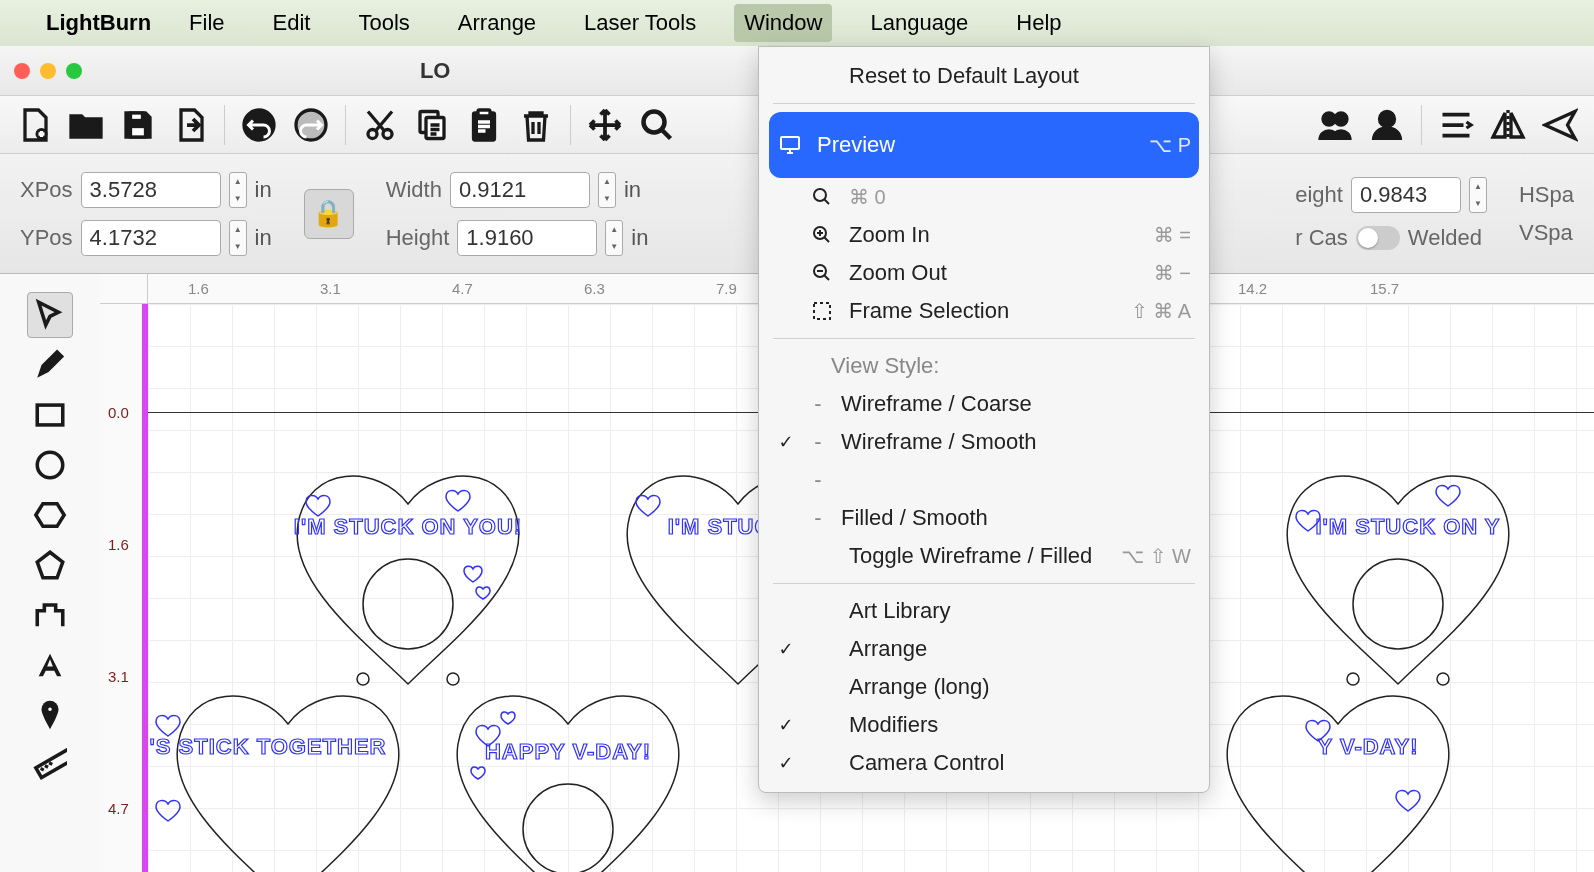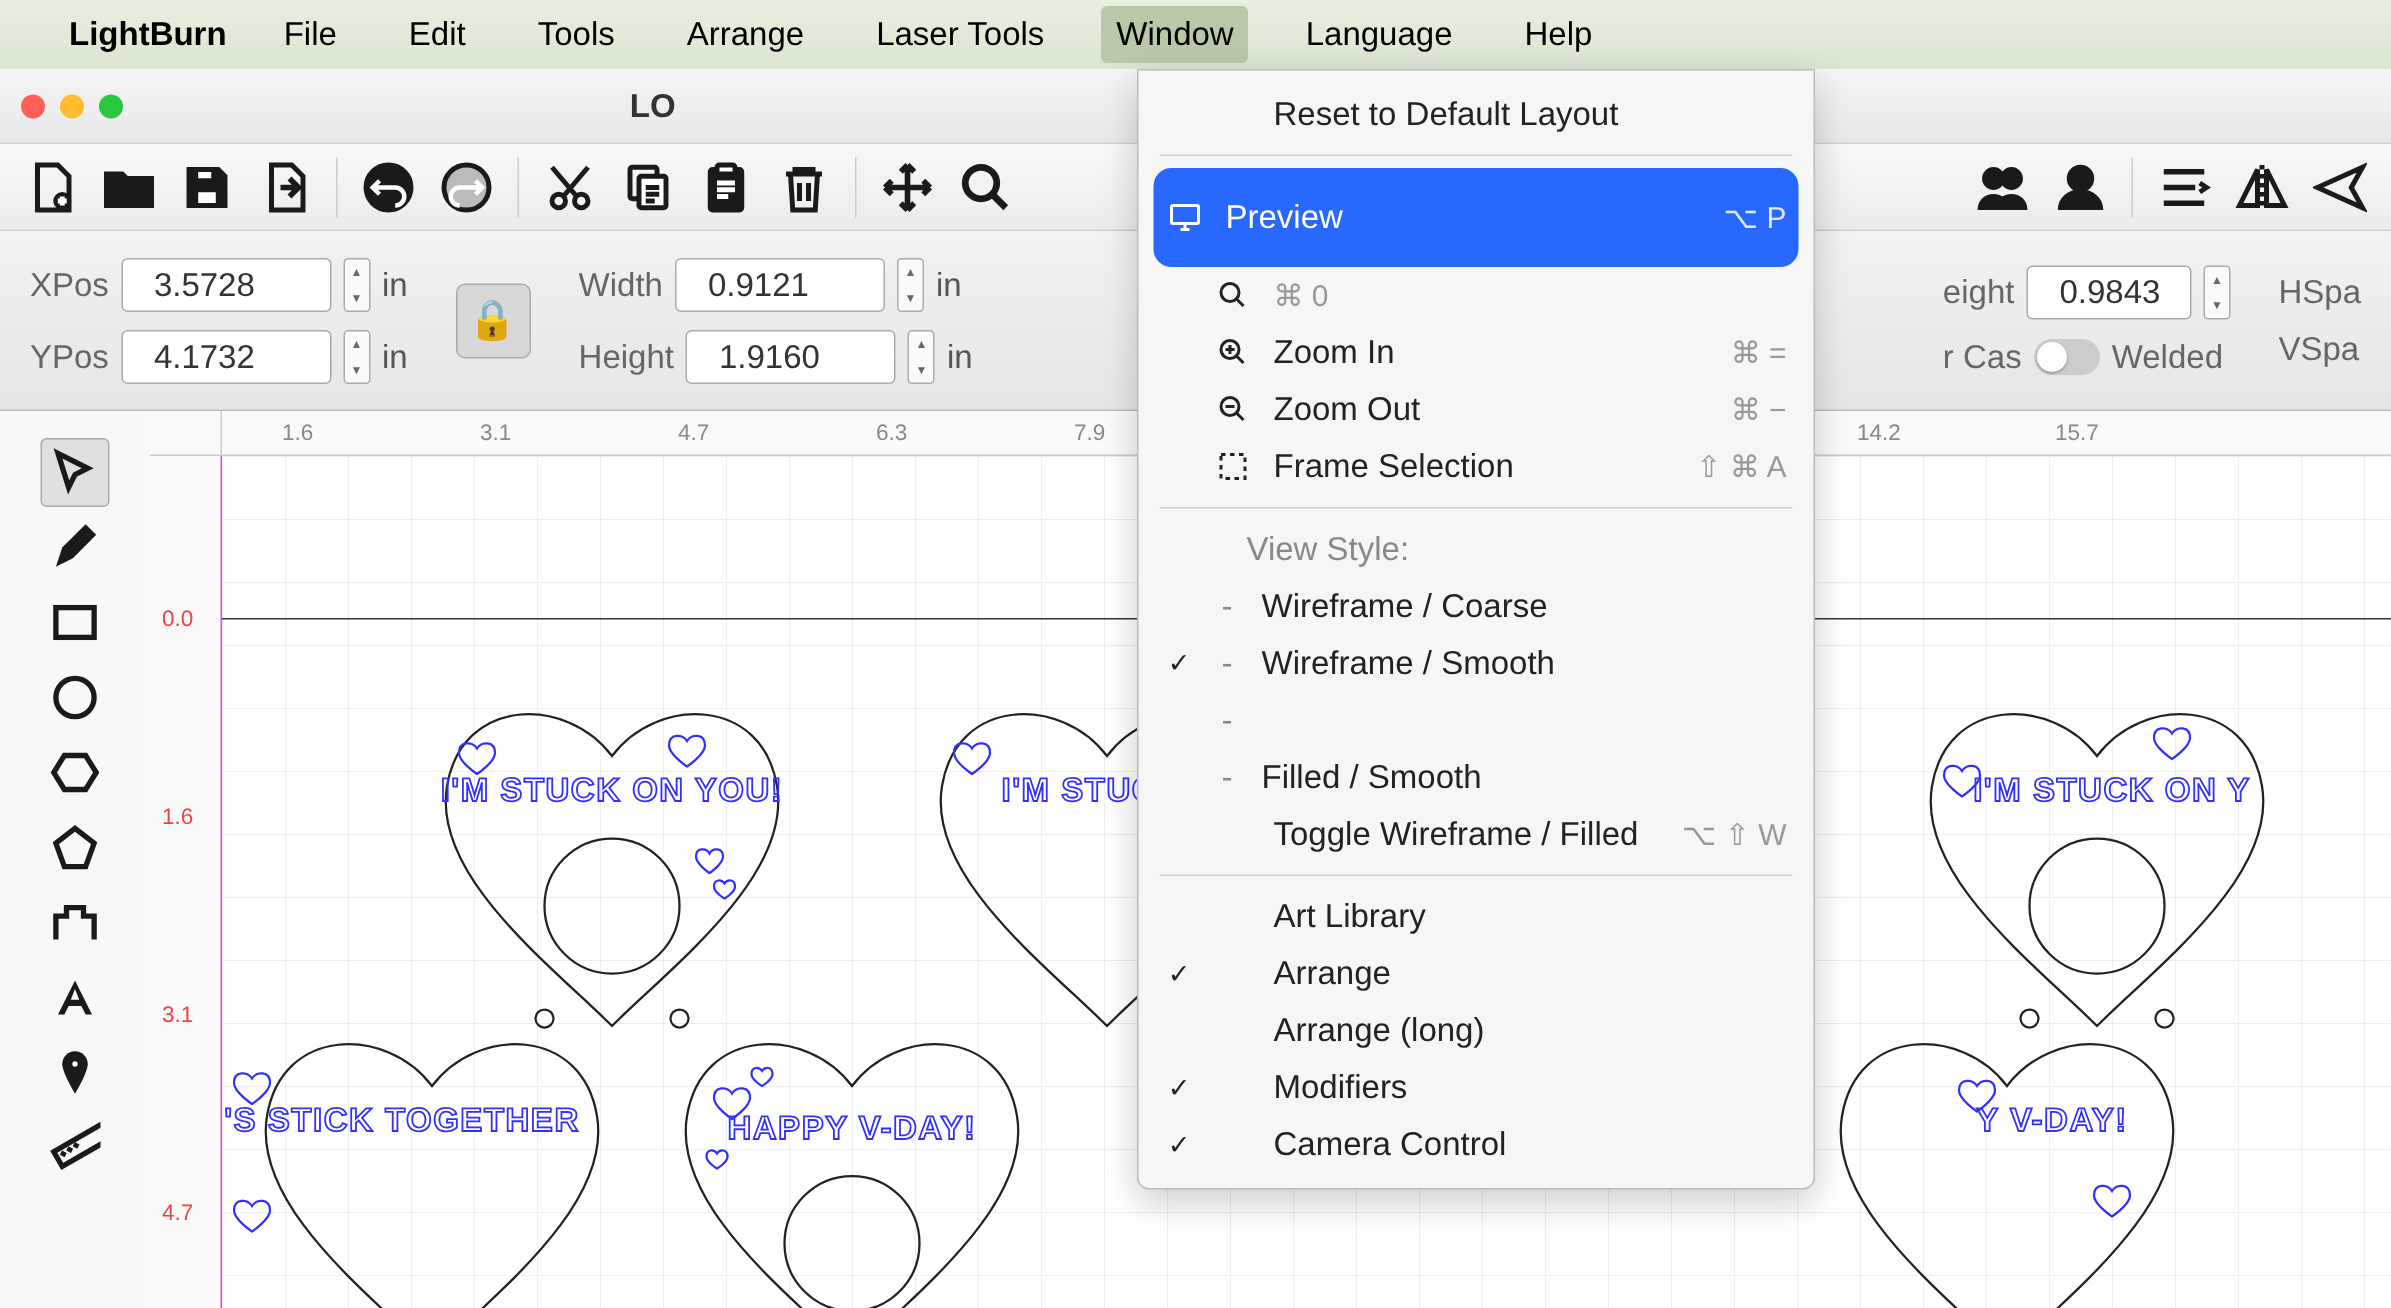--- a/index.html
+++ b/index.html
@@ -25,40 +25,40 @@
 .toolbar { height: 58px; background: linear-gradient(to bottom, #f8f8f8, #ececec); display: flex; align-items: center; padding: 0 12px; gap: 8px; border-bottom: 1px solid #ccc; }
 .tb-icon { width: 44px; height: 44px; display: flex; align-items: center; justify-content: center; }
 .tb-icon svg { width: 36px; height: 36px; fill: none; stroke: #1a1a1a; stroke-width: 2.2; }
 .tb-sep { width: 1px; height: 40px; background: #ccc; margin: 0 4px; }
 
 
 .propbar { height: 120px; background: linear-gradient(to bottom, #f2f2f2, #e6e6e6); display: flex; align-items: center; padding: 0 20px; border-bottom: 1px solid #bbb; font-size: 22px; color: #444; gap: 12px; }
 .propbar .group { display: flex; flex-direction: column; gap: 12px; }
 .propbar .row { display: flex; align-items: center; gap: 8px; }
 .propbar label { color: #666; }
-.propbar .field { width: 140px; height: 36px; background: #fff; border: 1px solid #aaa; border-radius: 4px; padding: 0 21px; display: flex; align-items: center; font-size: 22px; color: #333; }
+.propbar .field { width: 140px; height: 36px; background: #fff; border: 1px solid #aaa; border-radius: 4px; padding: 0 8px; display: flex; align-items: center; font-size: 22px; color: #333; }
 .propbar .spinner { width: 18px; height: 36px; display: flex; flex-direction: column; border: 1px solid #aaa; border-radius: 3px; background: #fafafa; }
 .propbar .spinner div { flex: 1; display: flex; align-items: center; justify-content: center; font-size: 8px; color: #666; }
 .propbar .unit { color: #555; }
 .propbar .lock { width: 50px; height: 50px; background: #d8d8d8; border: 1px solid #aaa; border-radius: 6px; display: flex; align-items: center; justify-content: center; font-size: 26px; margin: 0 20px; }
 .propbar .toggle { width: 44px; height: 24px; background: #ccc; border-radius: 12px; position: relative; display: inline-block; vertical-align: middle; }
 .propbar .toggle::after { content: ''; position: absolute; width: 20px; height: 20px; background: #fff; border-radius: 50%; top: 2px; left: 2px; box-shadow: 0 1px 2px rgba(0,0,0,0.3); }
 
 
 .workspace { position: relative; height: calc(872px - 46px - 50px - 58px - 120px); display: flex; }
 .tool-palette { width: 100px; background: #f8f8f8; display: flex; flex-direction: column; align-items: center; padding-top: 18px; gap: 4px; }
 .tool-palette .tool { width: 46px; height: 46px; display: flex; align-items: center; justify-content: center; border-radius: 4px; }
 .tool-palette .tool.sel { background: #e0e0e0; border: 1px solid #aaa; }
 .tool svg { width: 34px; height: 34px; fill: none; stroke: #1a1a1a; stroke-width: 2.5; }
 .tool .filled { fill: #1a1a1a; stroke: none; }
 
 .ruler-corner { position: absolute; left: 100px; top: 0; width: 48px; height: 30px; background: #fafafa; border-right: 1px solid #ccc; border-bottom: 1px solid #ccc; }
 .ruler-top { position: absolute; left: 148px; right: 0; top: 0; height: 30px; background: #fafafa; border-bottom: 1px solid #ccc; font-size: 15px; color: #888; }
 .ruler-top span { position: absolute; top: 6px; }
-.ruler-left { position: absolute; left: 100px; top: 30px; bottom: 0; width: 48px; background: #fafafa; border-right: 1px solid #d946ef; font-size: 15px; color: #ef4444; }
+.ruler-left { position: absolute; left: 100px; top: 30px; bottom: 0; width: 48px; background: #fafafa; border-right: 6px solid #d946ef; font-size: 15px; color: #7f1d1d; }
 .ruler-left span { position: absolute; left: 8px; }
 
 .canvas { position: absolute; left: 148px; top: 30px; right: 0; bottom: 0; background: #fff; background-image: linear-gradient(#eee 1px, transparent 1px), linear-gradient(90deg, #eee 1px, transparent 1px); background-size: 42px 42px; overflow: hidden; }
 .canvas .edge-line { position: absolute; top: 108px; left: 0; right: 0; height: 1px; background: #333; }
 
 
 .heart { position: absolute; }
 .heart-outline { fill: none; stroke: #222; stroke-width: 1.5; }
 .heart-text { font-family: Arial, sans-serif; font-weight: bold; fill: none; stroke: #3030ff; stroke-width: 1.2; font-size: 22px; letter-spacing: 1px; }
 .mini-heart { fill: none; stroke: #3030ff; stroke-width: 1.5; }

